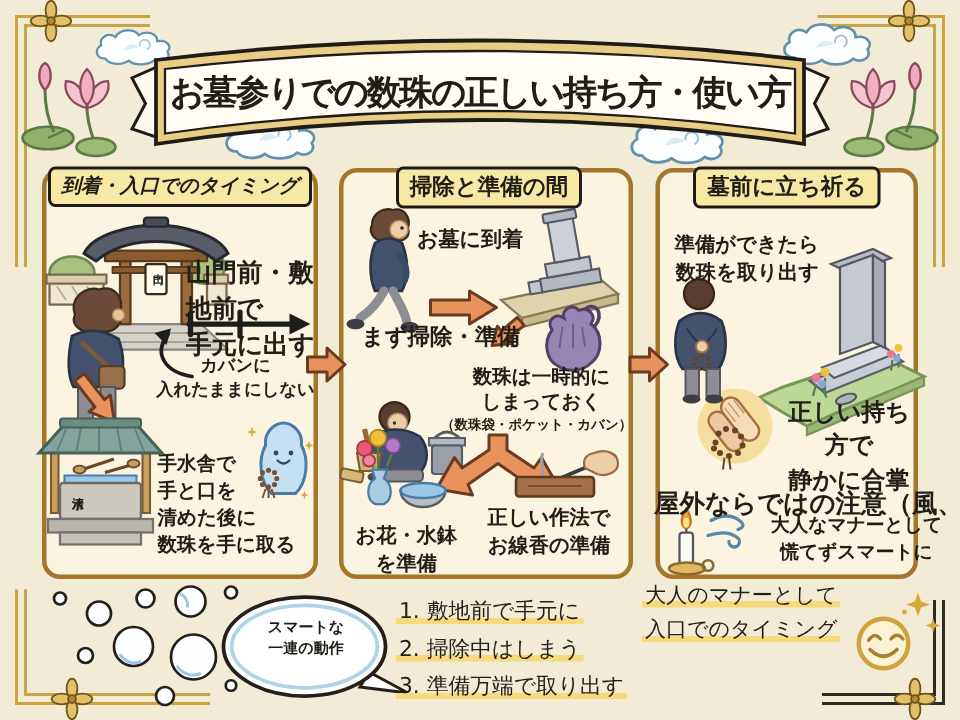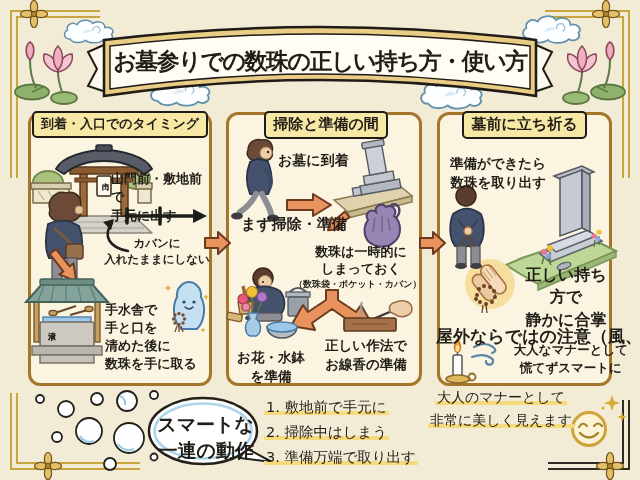--- a/index.html
+++ b/index.html
@@ -16,21 +16,21 @@
     position: absolute; top: 112px; height: 274px;
     background: #faf4e1;
     border: 3px solid #a5762a;
     border-radius: 12px;
   }
   #panel1 { left: 28px;  width: 184px; }
   #panel2 { left: 226px; width: 196px; }
   #panel3 { left: 437px; width: 175px; }
   #art { position: absolute; left: 0; top: 0; }
   .hdr-wrap { position: absolute; top: 111px; text-align: center; z-index: 5; }
-  #hdr1 { left: 28px;  width: 184px; }
+  #hdr1 { left: 28px;  width: 184px; font-style: italic; }
   #hdr2 { left: 226px; width: 200px; }
   #hdr3 { left: 437px; width: 175px; }
   .hdr {
     display: inline-block;
     background: #f8e8a6;
     border: 2.5px solid #1f1b16;
     border-radius: 5px;
     padding: 2px 7px 3px;
     font-weight: bold;
     font-size: 15px;
@@ -404,21 +404,21 @@
     </g>
   </svg>
 
   <div id="title">お墓参りでの数珠の正しい持ち方・使い方</div>
 
   <div class="hdr-wrap" id="hdr1"><span class="hdr">到着・入口でのタイミング</span></div>
   <div class="hdr-wrap" id="hdr2"><span class="hdr">掃除と準備の間</span></div>
   <div class="hdr-wrap" id="hdr3"><span class="hdr">墓前に立ち祈る</span></div>
 
   <div class="vtxt" style="left:100px;top:177px;font-size:7px;">山門</div>
-  <div class="txt" style="left:111px;top:170px;width:96px;font-size:13px;">山門前・敷地前で
+  <div class="txt" style="left:124px;top:170px;width:96px;font-size:17px;">山門前・敷地前で
 手元に出す</div>
   <div class="txt c" style="left:104px;top:235px;width:106px;font-size:11.5px;">カバンに
 入れたままにしない</div>
   <div class="vtxt" style="left:45px;top:325px;font-size:8px;">清水</div>
   <div class="txt" style="left:105px;top:301px;width:104px;font-size:13px;line-height:1.38;">手水舎で
 手と口を
 清めた後に
 数珠を手に取る</div>
 
   <div class="txt nw" style="left:278px;top:151px;font-size:14px;">お墓に到着</div>
@@ -432,25 +432,25 @@
 お線香の準備</div>
 
   <div class="txt" style="left:444px;top:154px;width:102px;font-size:13.5px;line-height:1.4;text-align:right;">準備ができたら
 数珠を取り出す</div>
   <div class="txt c" style="left:520px;top:264px;width:92px;font-size:16px;line-height:1.4;">正しい持ち方で
 静かに合掌</div>
   <div class="txt c nw" style="left:436px;top:324px;width:178px;font-size:17px;">屋外ならではの注意（風、荷物）</div>
   <div class="txt c" style="left:513px;top:341px;width:116px;font-size:12.5px;line-height:1.4;">大人なマナーとして
 慌てずスマートに</div>
 
-  <div class="txt c" style="left:154px;top:412px;width:100px;font-size:19px;line-height:1.35;text-align:right;">スマートな
+  <div class="txt c" style="left:154px;top:412px;width:100px;font-size:10px;line-height:1.35;">スマートな
 一連の動作</div>
   <div id="list">
     <div class="row"><span class="hl">1. 敷地前で手元に</span></div>
     <div class="row"><span class="hl">2. 掃除中はしまう</span></div>
     <div class="row"><span class="hl">3. 準備万端で取り出す</span></div>
   </div>
   <div id="closing">
     <div><span class="hl">大人のマナーとして</span></div>
-    <div><span class="hl">非常に美しく見えます</span></div>
+    <div><span class="hl">入口でのタイミング</span></div>
   </div>
 
 </div>
 
 </body></html>

